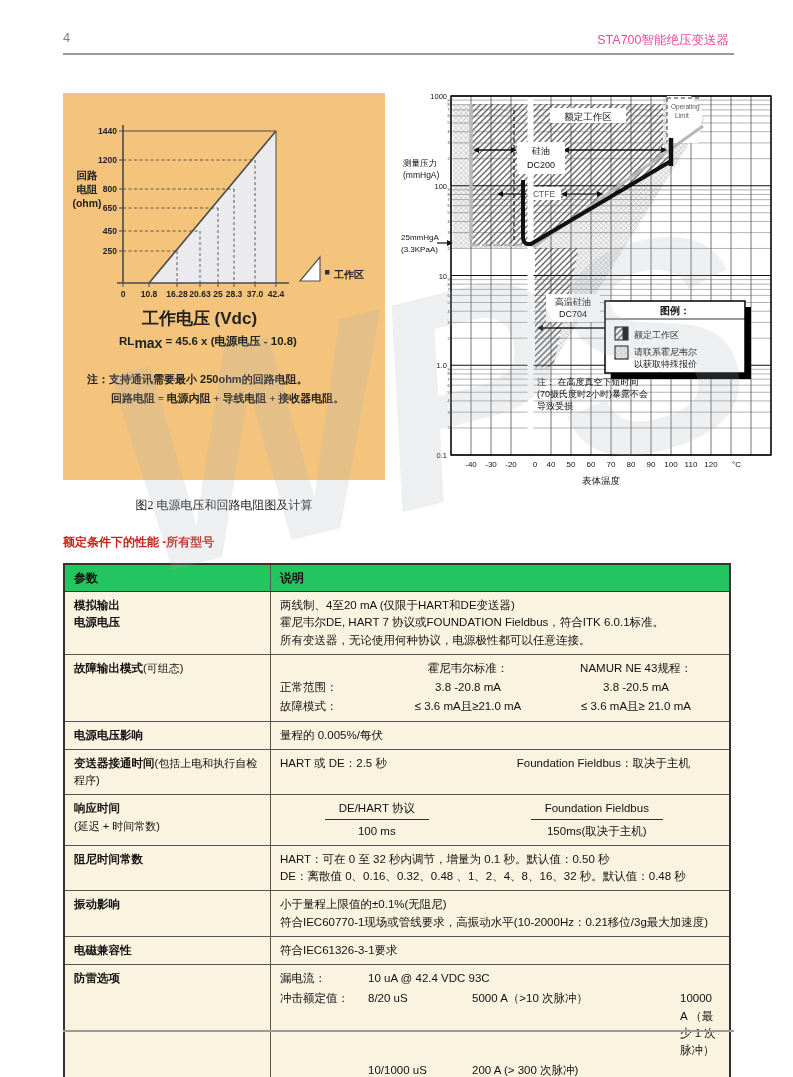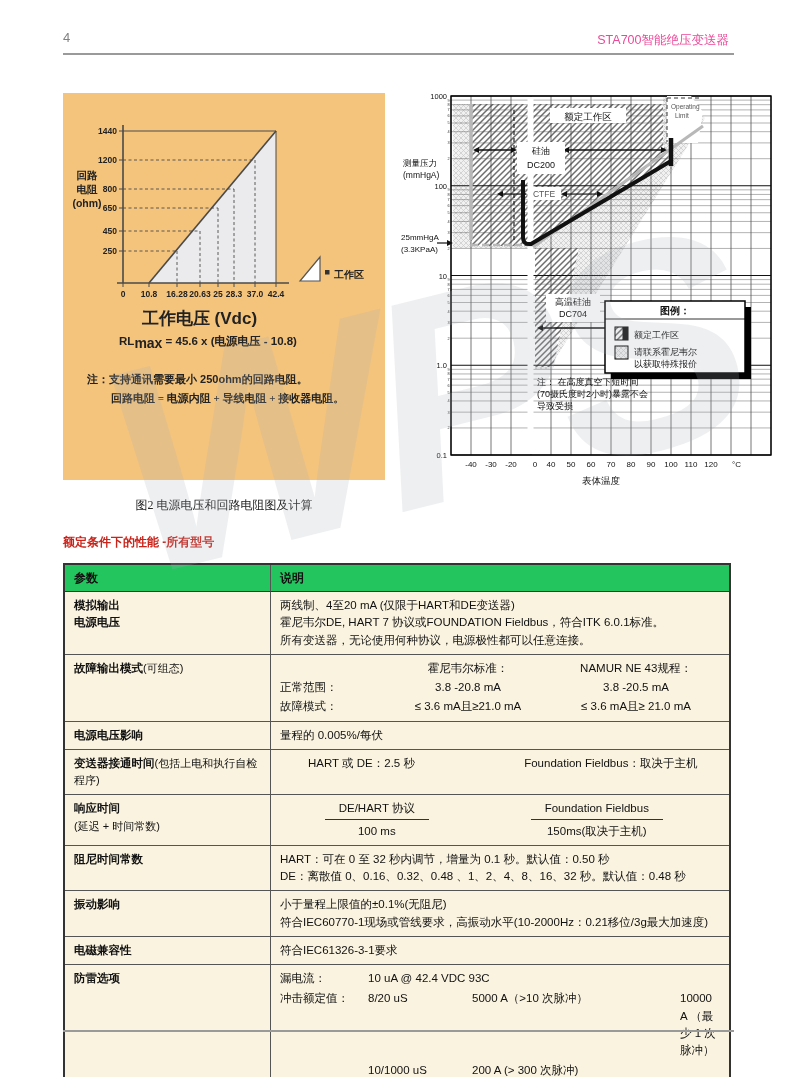--- a/index.html
+++ b/index.html
@@ -37,21 +37,21 @@
   .spec-table{position:absolute;left:63px;top:563px;width:664px;border:2px solid #333;
               display:grid;grid-template-columns:206px 1fr;font-size:11.5px;color:#111;
               background:#faf3e0;}
   .cell{border-bottom:1px solid #555;padding:5px 9px;line-height:1.5;}
   .pcell{border-right:1px solid #555;font-weight:bold;}
   .nob{border-bottom:none;}
   .hcell{background:#22c55e;font-weight:bold;font-size:12px;padding:4px 9px;border-bottom:1px solid #333;}
   .sm{font-weight:normal;font-size:11px;}
   .fault-grid{display:grid;grid-template-columns:104px 1fr 1fr;row-gap:2px;}
   .fg-c{text-align:center;}
-  .flex2{display:grid;grid-template-columns:47% 1fr;margin-left:28px;}
+  .flex2{display:grid;grid-template-columns:47% 1fr;}
   .flex2 .c2{text-align:center;}
   .resp-grid{display:grid;grid-template-columns:44% 1fr;text-align:center;}
   .ru{display:inline-block;border-bottom:1px solid #333;padding:0 14px 1px;}
   .rv{margin-top:3px;}
   .surge-grid{display:grid;grid-template-columns:88px 104px 208px 1fr;row-gap:3px;}
   .span-rest{grid-column:2/5;}
 </style>
 </head>
 <body>
 

